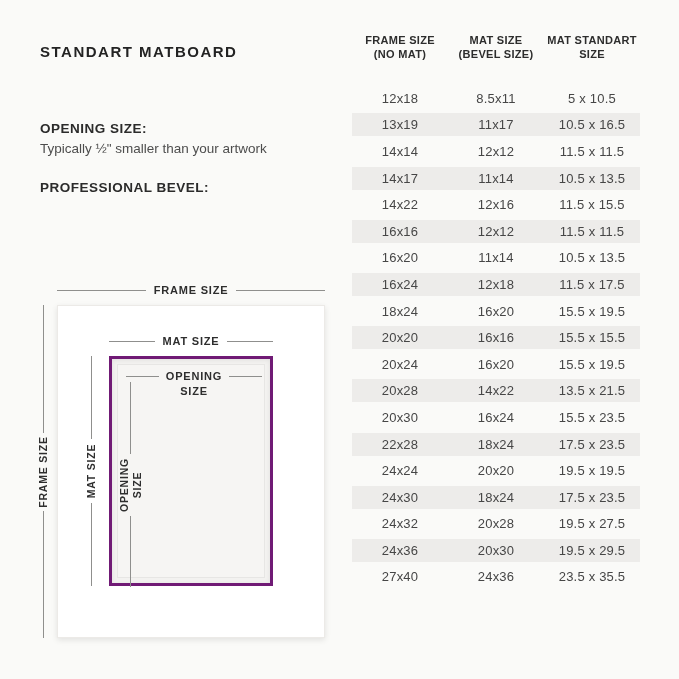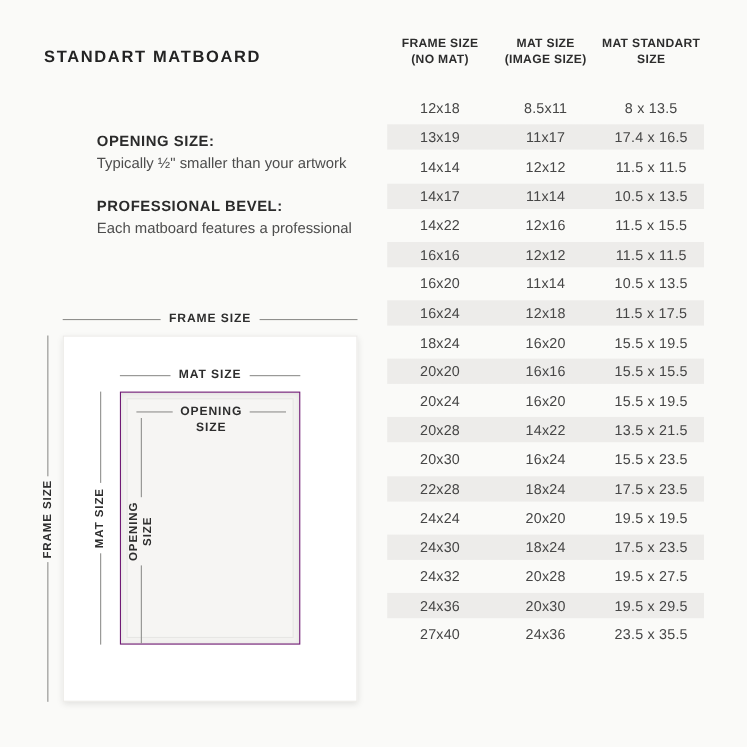--- a/index.html
+++ b/index.html
@@ -11,36 +11,36 @@
   html,body{background:#fff;}
   .canvas{
     position:relative;width:679px;height:679px;overflow:hidden;
     background:var(--bg);
     font-family:"Liberation Sans","DejaVu Sans",sans-serif;
     color:var(--ink);
   }
   
   .title{position:absolute;left:40px;top:38px;font-size:15px;font-weight:700;
     letter-spacing:1.5px;line-height:28px;color:var(--ink);}
-  .section{position:absolute;left:40px;width:312px;margin-left:48px;}
+  .section{position:absolute;left:40px;width:312px;}
   .section .heading{font-size:13.5px;font-weight:700;letter-spacing:.5px;color:#2b2b2b;}
   .section .body{margin-top:4px;font-size:13.5px;line-height:17px;color:var(--body_text);}
   #section-1{top:121px;}
   #section-2{top:180px;}
   
   .hlabel{position:absolute;display:flex;align-items:center;gap:8px;height:14px;}
   .hlabel .hline{flex:1;height:1px;background:var(--line);}
   .diag-text{font-size:11px;font-weight:600;letter-spacing:.8px;color:var(--label_text);white-space:nowrap;}
   #frame-size-hlabel{left:57px;top:283px;width:268px;}
   .frame-rect{position:absolute;left:57px;top:305px;width:268px;height:333px;
     background:var(--frame_bg);border:1px solid #eceae7;
     box-shadow:0 2px 6px rgba(0,0,0,.10);}
   #mat-size-hlabel{left:51px;top:28px;width:164px;}
   .mat-rect{position:absolute;left:51px;top:50px;width:164px;height:230px;
-    background:var(--mat_bg);border:1px solid #701a75;
+    background:var(--mat_bg);border:3px solid #701a75;
     box-shadow:inset 0 1px 5px rgba(0,0,0,.08);}
   .opening-rect{position:absolute;inset:5px;background:var(--opening_bg);border:1px solid #e7e6e4;}
   .opening-hlabel{position:absolute;left:14px;top:10px;width:136px;display:flex;align-items:flex-start;gap:7px;}
   .opening-hlabel .hline{flex:1;height:1px;background:var(--line);margin-top:7px;}
   .opening-hlabel .two-line{text-align:center;font-size:11px;font-weight:600;
     letter-spacing:.8px;line-height:15px;color:var(--label_text);}
   
   .vlabel{position:absolute;display:flex;flex-direction:column;align-items:center;}
   .vlabel .vline{width:1px;flex:1;background:var(--line);}
   .vtext-wrap{position:relative;width:100%;}
@@ -78,21 +78,20 @@
   <div class="section" id="section-1">
     <div class="heading">OPENING SIZE:</div>
     <div class="body">
       <div>Typically ½" smaller than your artwork</div>
     </div>
   </div>
 
   <div class="section" id="section-2">
     <div class="heading">PROFESSIONAL BEVEL:</div>
     <div class="body">
-      <div>Each matboard features a professional</div>
     </div>
   </div>
 
   <div class="hlabel" id="frame-size-hlabel">
     <div class="hline"></div>
     <span class="diag-text">FRAME SIZE</span>
     <div class="hline"></div>
   </div>
 
   <div class="vlabel" id="v-frame-label">
@@ -144,39 +143,39 @@
   </div>
 
   <div class="size-table">
     <div class="thead">
       <div class="th">
         <div>FRAME SIZE</div>
         <div>(NO MAT)</div>
       </div>
       <div class="th">
         <div>MAT SIZE</div>
-        <div>(IMAGE SIZE)</div>
+        <div>(BEVEL SIZE)</div>
       </div>
       <div class="th">
         <div>MAT STANDART</div>
         <div>SIZE</div>
       </div>
     </div>
 
     <div class="rows">
 
     <div class="row">
           <div class="cell">12x18</div>
           <div class="cell">8.5x11</div>
-          <div class="cell">8 x 13.5</div>
+          <div class="cell">5 x 10.5</div>
         </div>
         <div class="row">
           <div class="cell">13x19</div>
           <div class="cell">11x17</div>
-          <div class="cell">17.4 x 16.5</div>
+          <div class="cell">10.5 x 16.5</div>
         </div>
         <div class="row">
           <div class="cell">14x14</div>
           <div class="cell">12x12</div>
           <div class="cell">11.5 x 11.5</div>
         </div>
         <div class="row">
           <div class="cell">14x17</div>
           <div class="cell">11x14</div>
           <div class="cell">10.5 x 13.5</div>

